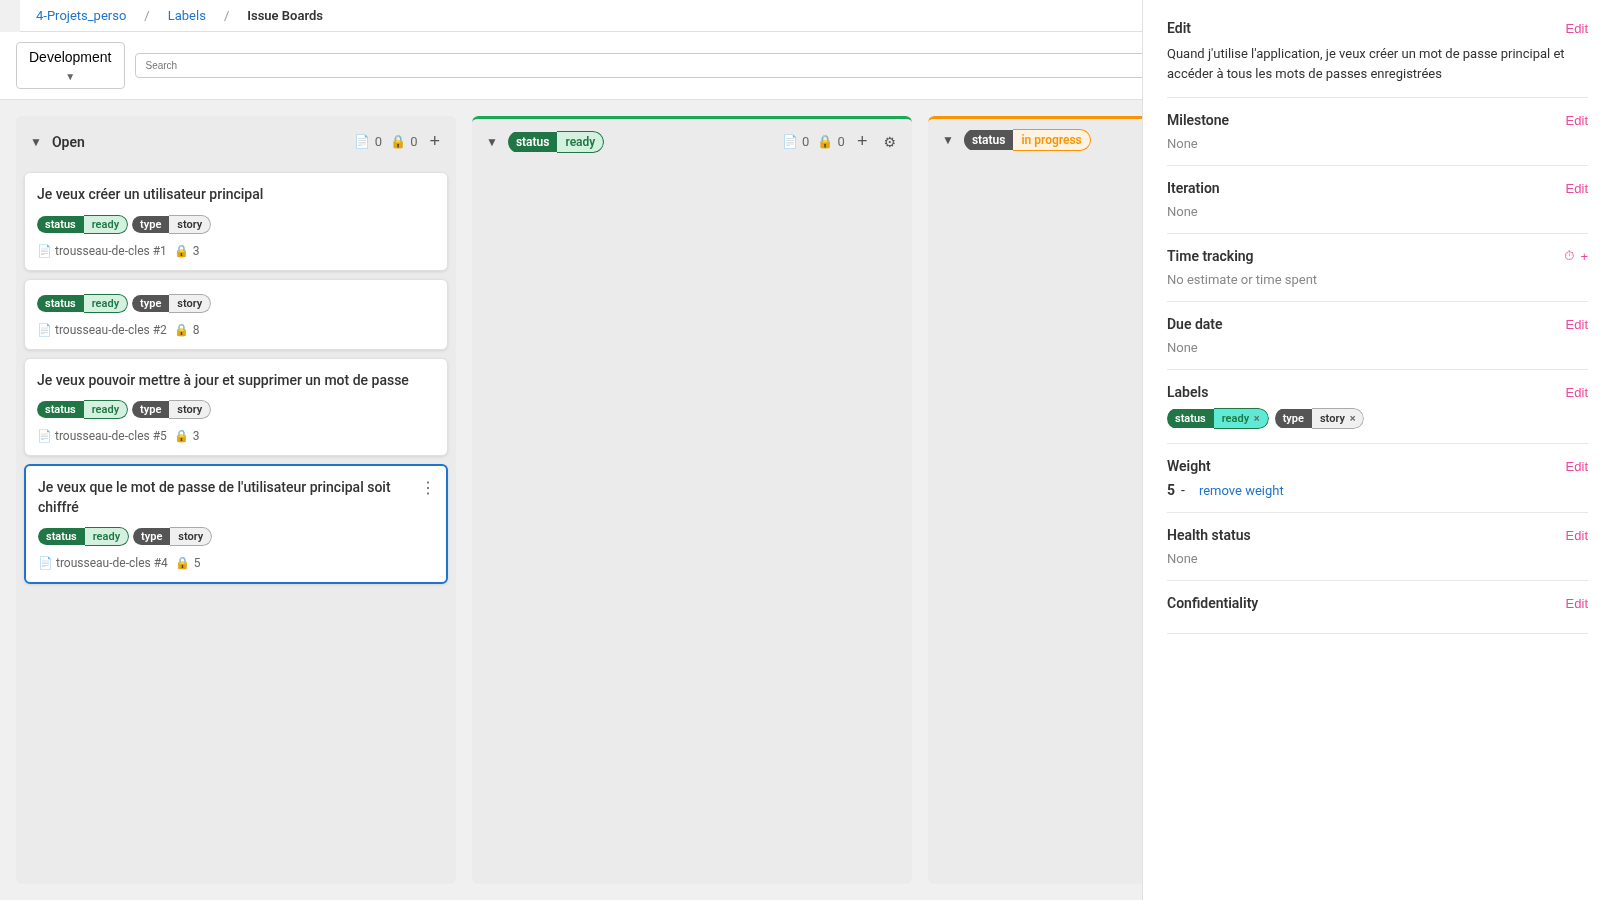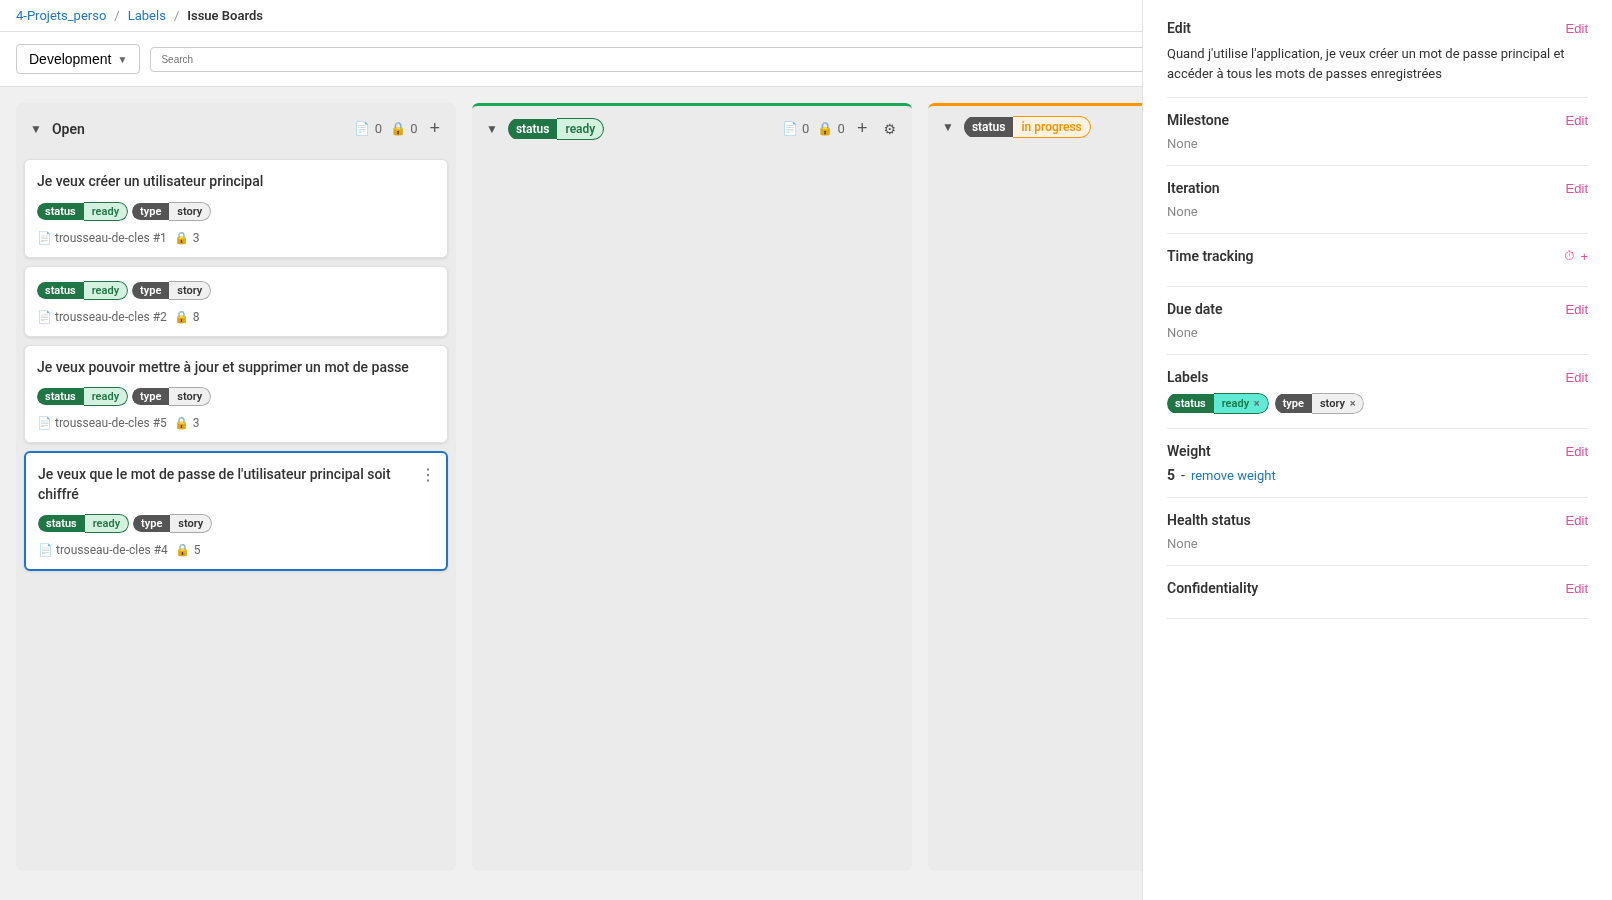--- a/index.html
+++ b/index.html
@@ -7,21 +7,22 @@
 
     
     .breadcrumb {
       padding: 8px 16px;
       font-size: 13px;
       color: #666;
       background: #fff;
       border-bottom: 1px solid #e0e0e0;
       display: flex;
       align-items: center;
-      gap: 8px;
+      gap: 18px;
+      margin-left: 20px;
     }
     .breadcrumb a { color: #1f75cb; text-decoration: none; }
     .breadcrumb span { color: #999; }
     .breadcrumb strong { color: #333; font-weight: 600; }
 
     
     .toolbar {
       display: flex;
       align-items: center;
       gap: 10px;
@@ -32,20 +33,21 @@
     .dropdown-btn {
       display: flex;
       align-items: center;
       gap: 6px;
       padding: 6px 12px;
       border: 1px solid #ccc;
       border-radius: 4px;
       background: #fff;
       cursor: pointer;
       font-size: 14px;
+      flex-direction: column;
     }
     .dropdown-btn .chevron { font-size: 10px; color: #666; }
     .search-box {
       flex: 1;
       display: flex;
       align-items: center;
       border: 1px solid #ccc;
       border-radius: 4px;
       background: #fff;
       padding: 0 10px;
@@ -356,20 +358,21 @@
     }
     .panel-weight-num {
       font-weight: 700;
       font-size: 14px;
     }
     .panel-weight-link {
       color: #1f75cb;
       text-decoration: none;
       font-size: 13px;
       cursor: pointer;
+      margin-left: 8px;
     }
     .time-tracking-row {
       display: flex;
       justify-content: space-between;
     }
     .time-tracking-icons {
       display: flex;
       gap: 6px;
     }
   </style>
@@ -590,20 +593,21 @@
   <div class="panel-section">
     <div class="panel-section-header">
       <div class="time-tracking-row" style="width:100%">
         <span class="panel-section-title">Time tracking</span>
         <div class="time-tracking-icons">
           <button class="panel-edit-btn">⏱</button>
           <button class="panel-edit-btn">+</button>
         </div>
       </div>
     </div>
+    <div class="panel-section-muted">No estimate or time spent</div>
   </div>
 
   <div class="panel-section">
     <div class="panel-section-header">
       <span class="panel-section-title">Due date</span>
       <button class="panel-edit-btn">Edit</button>
     </div>
     <div class="panel-section-muted">None</div>
   </div>
 

